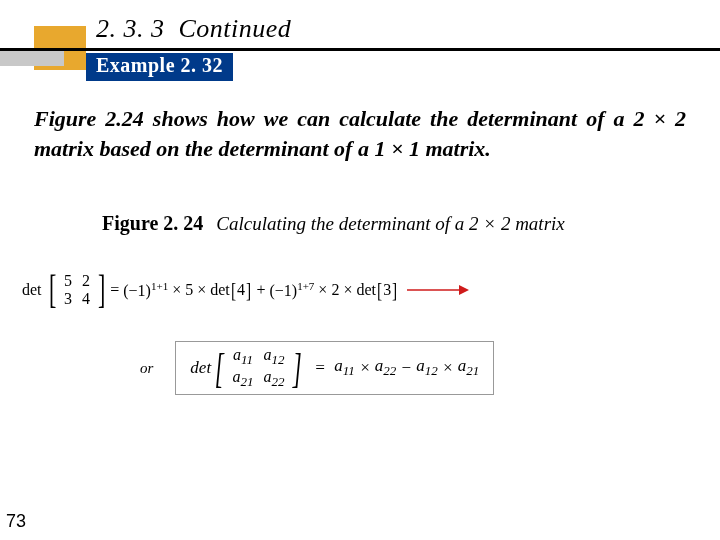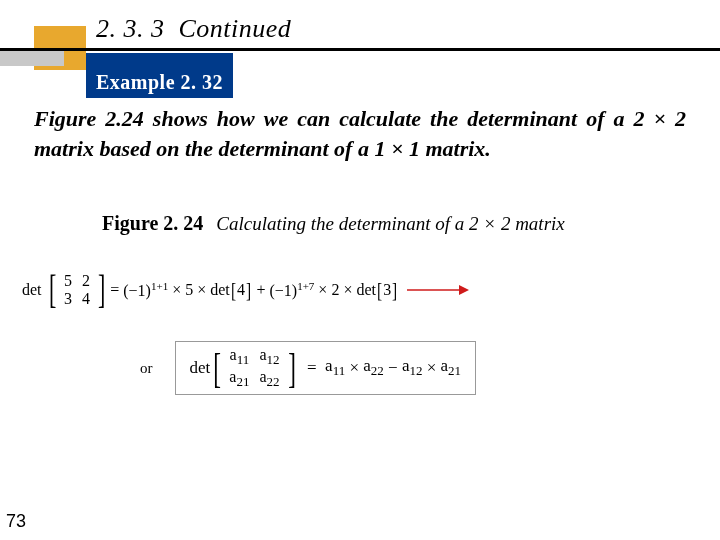--- a/index.html
+++ b/index.html
@@ -47,21 +47,21 @@
   .section-title .num { margin-right: 14px; }
   .example-box {
     position: absolute;
     left: 86px;
     top: 53px;
     background: #003a8a;
     color: #fff;
     font-family: 'Times New Roman', serif;
     font-size: 20px;
     font-weight: bold;
-    padding: 18px 10px 4px 10px;
+    padding: 1px 10px 4px 10px;
     letter-spacing: 0.5px;
   }
   .body-text {
     position: absolute;
     left: 34px;
     top: 104px;
     width: 652px;
     font-style: italic;
     font-weight: bold;
     font-size: 22px;
@@ -119,20 +119,21 @@
 
   .or-row {
     position: absolute;
     left: 140px;
     top: 340px;
     width: 440px;
     height: 56px;
     display: flex;
     align-items: center;
     font-family: 'Times New Roman', serif;
+    font-style: italic;
   }
   .or-label { font-size: 15px; margin-right: 22px; }
   .framed {
     border: 1.5px solid #999;
     padding: 4px 14px;
     display: flex;
     align-items: center;
     font-size: 17px;
   }
   .framed .bracket { font-size: 42px; }

